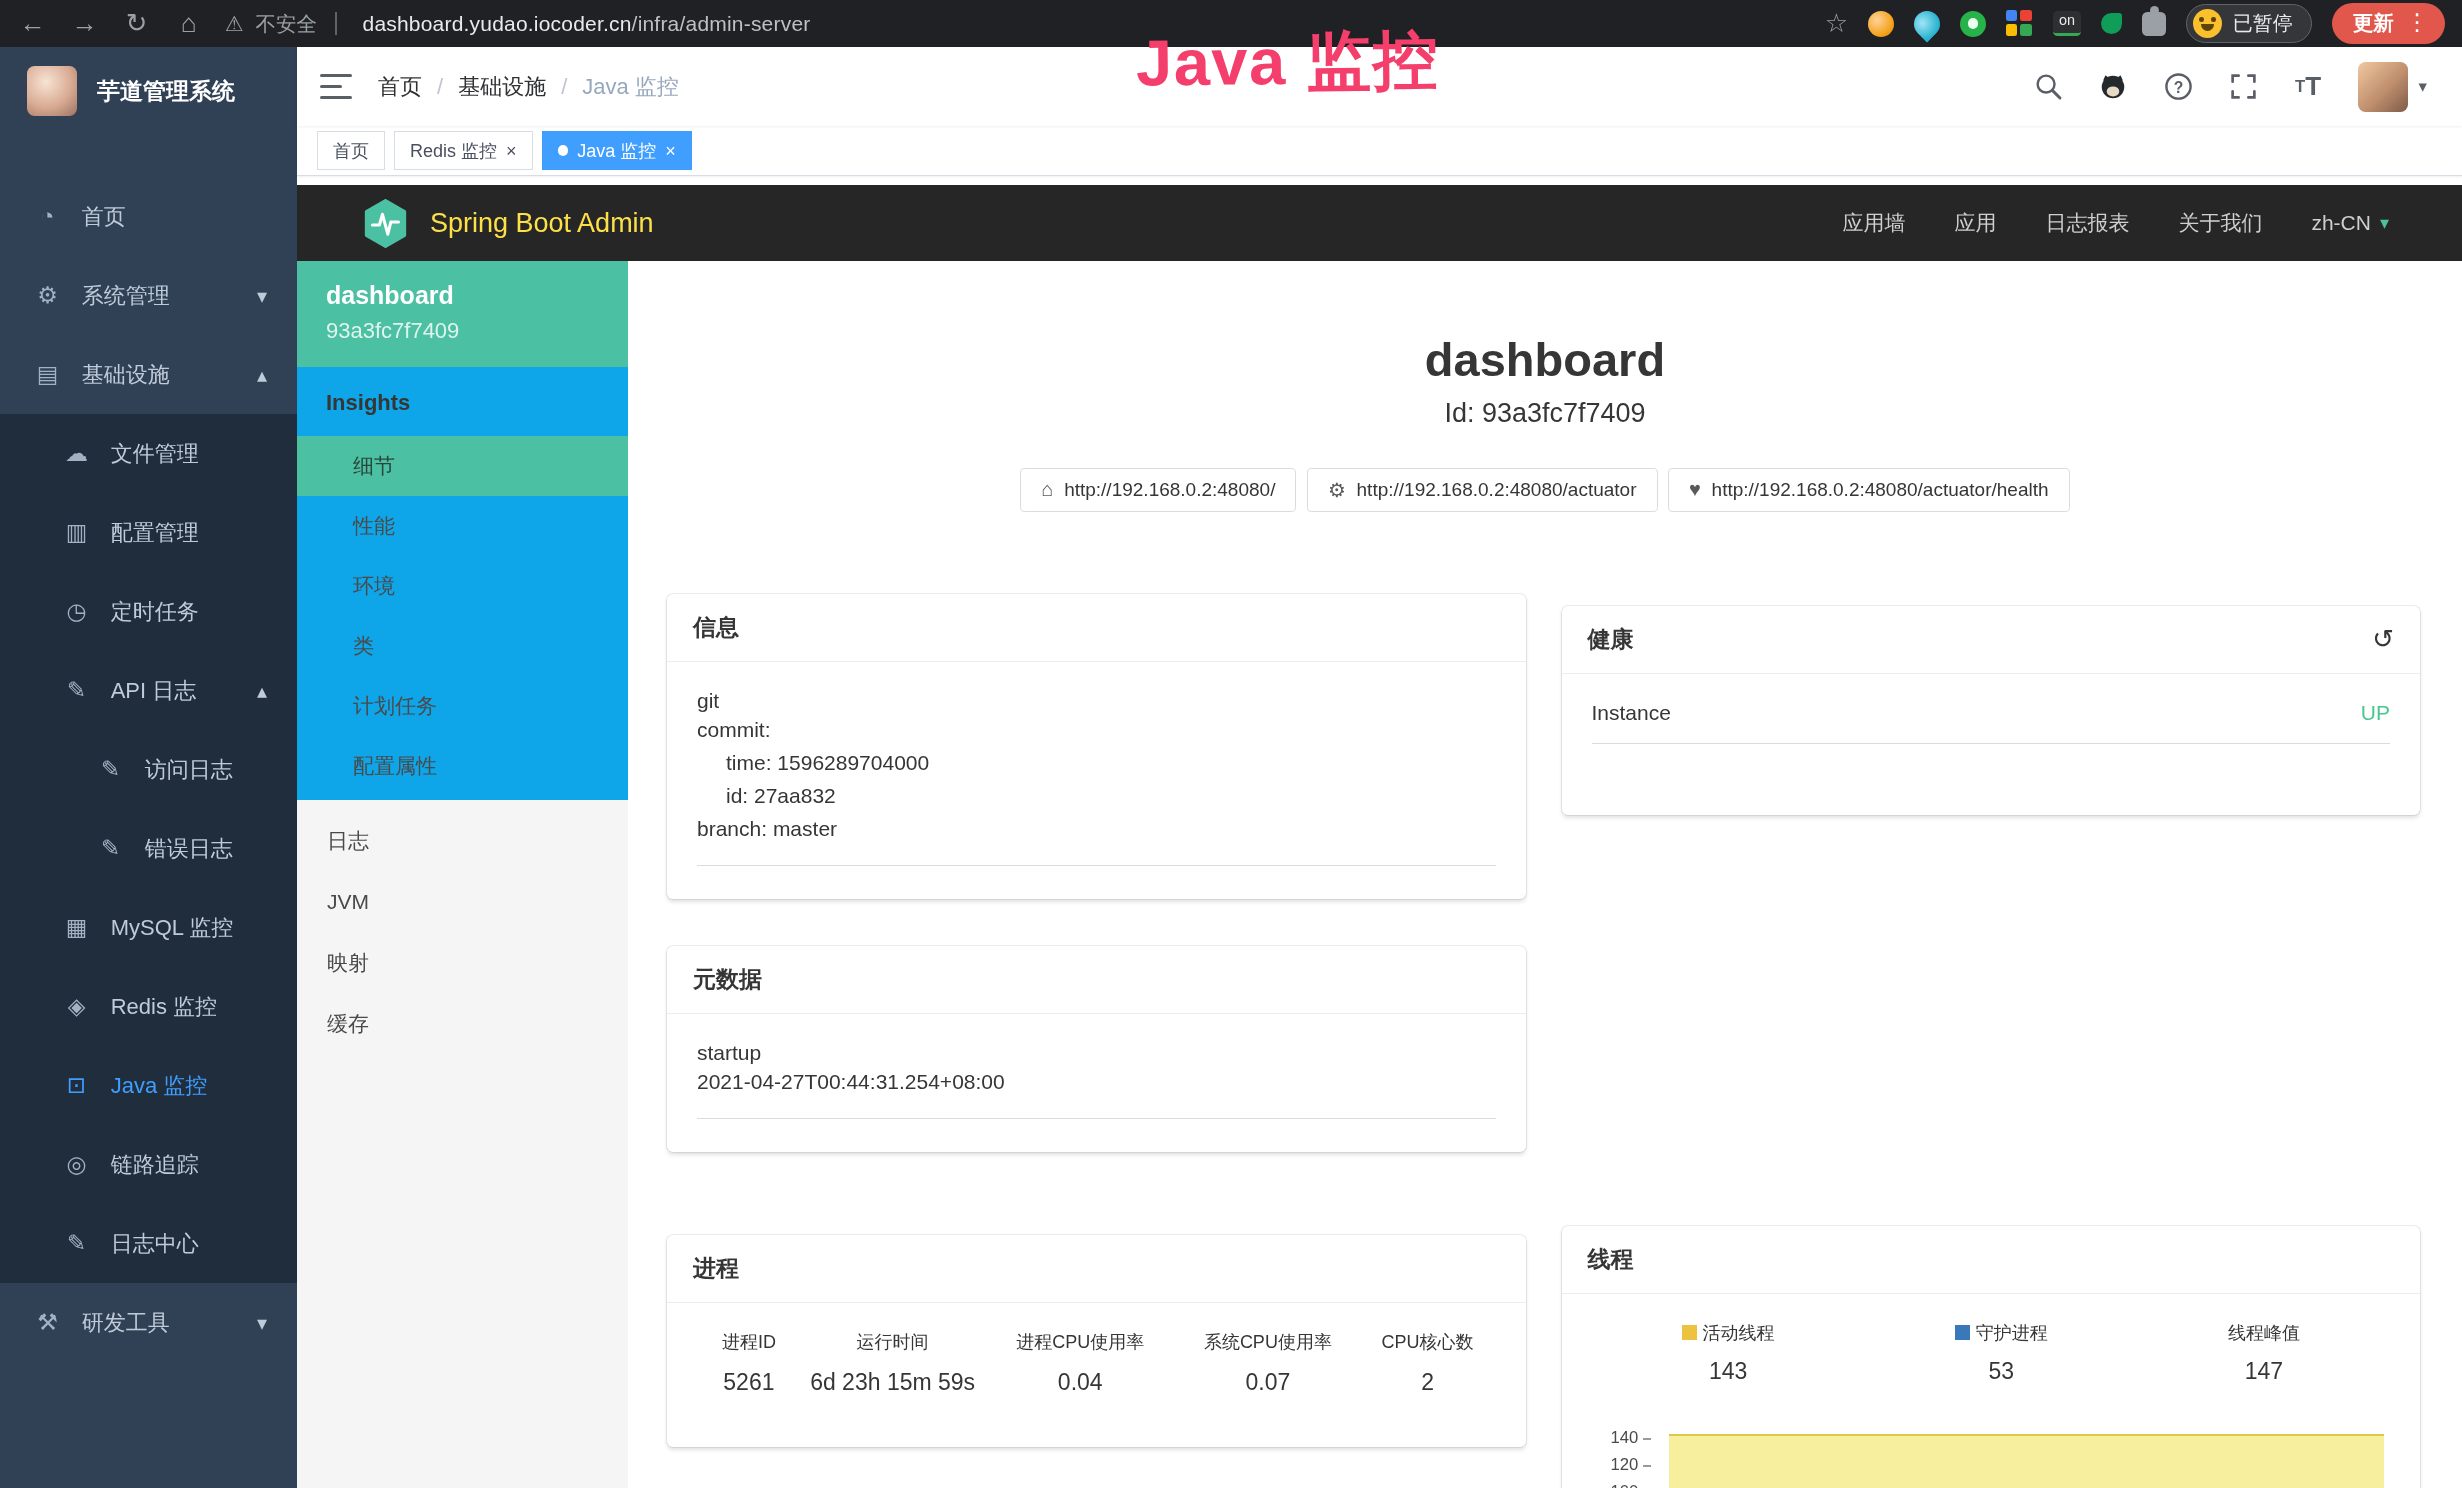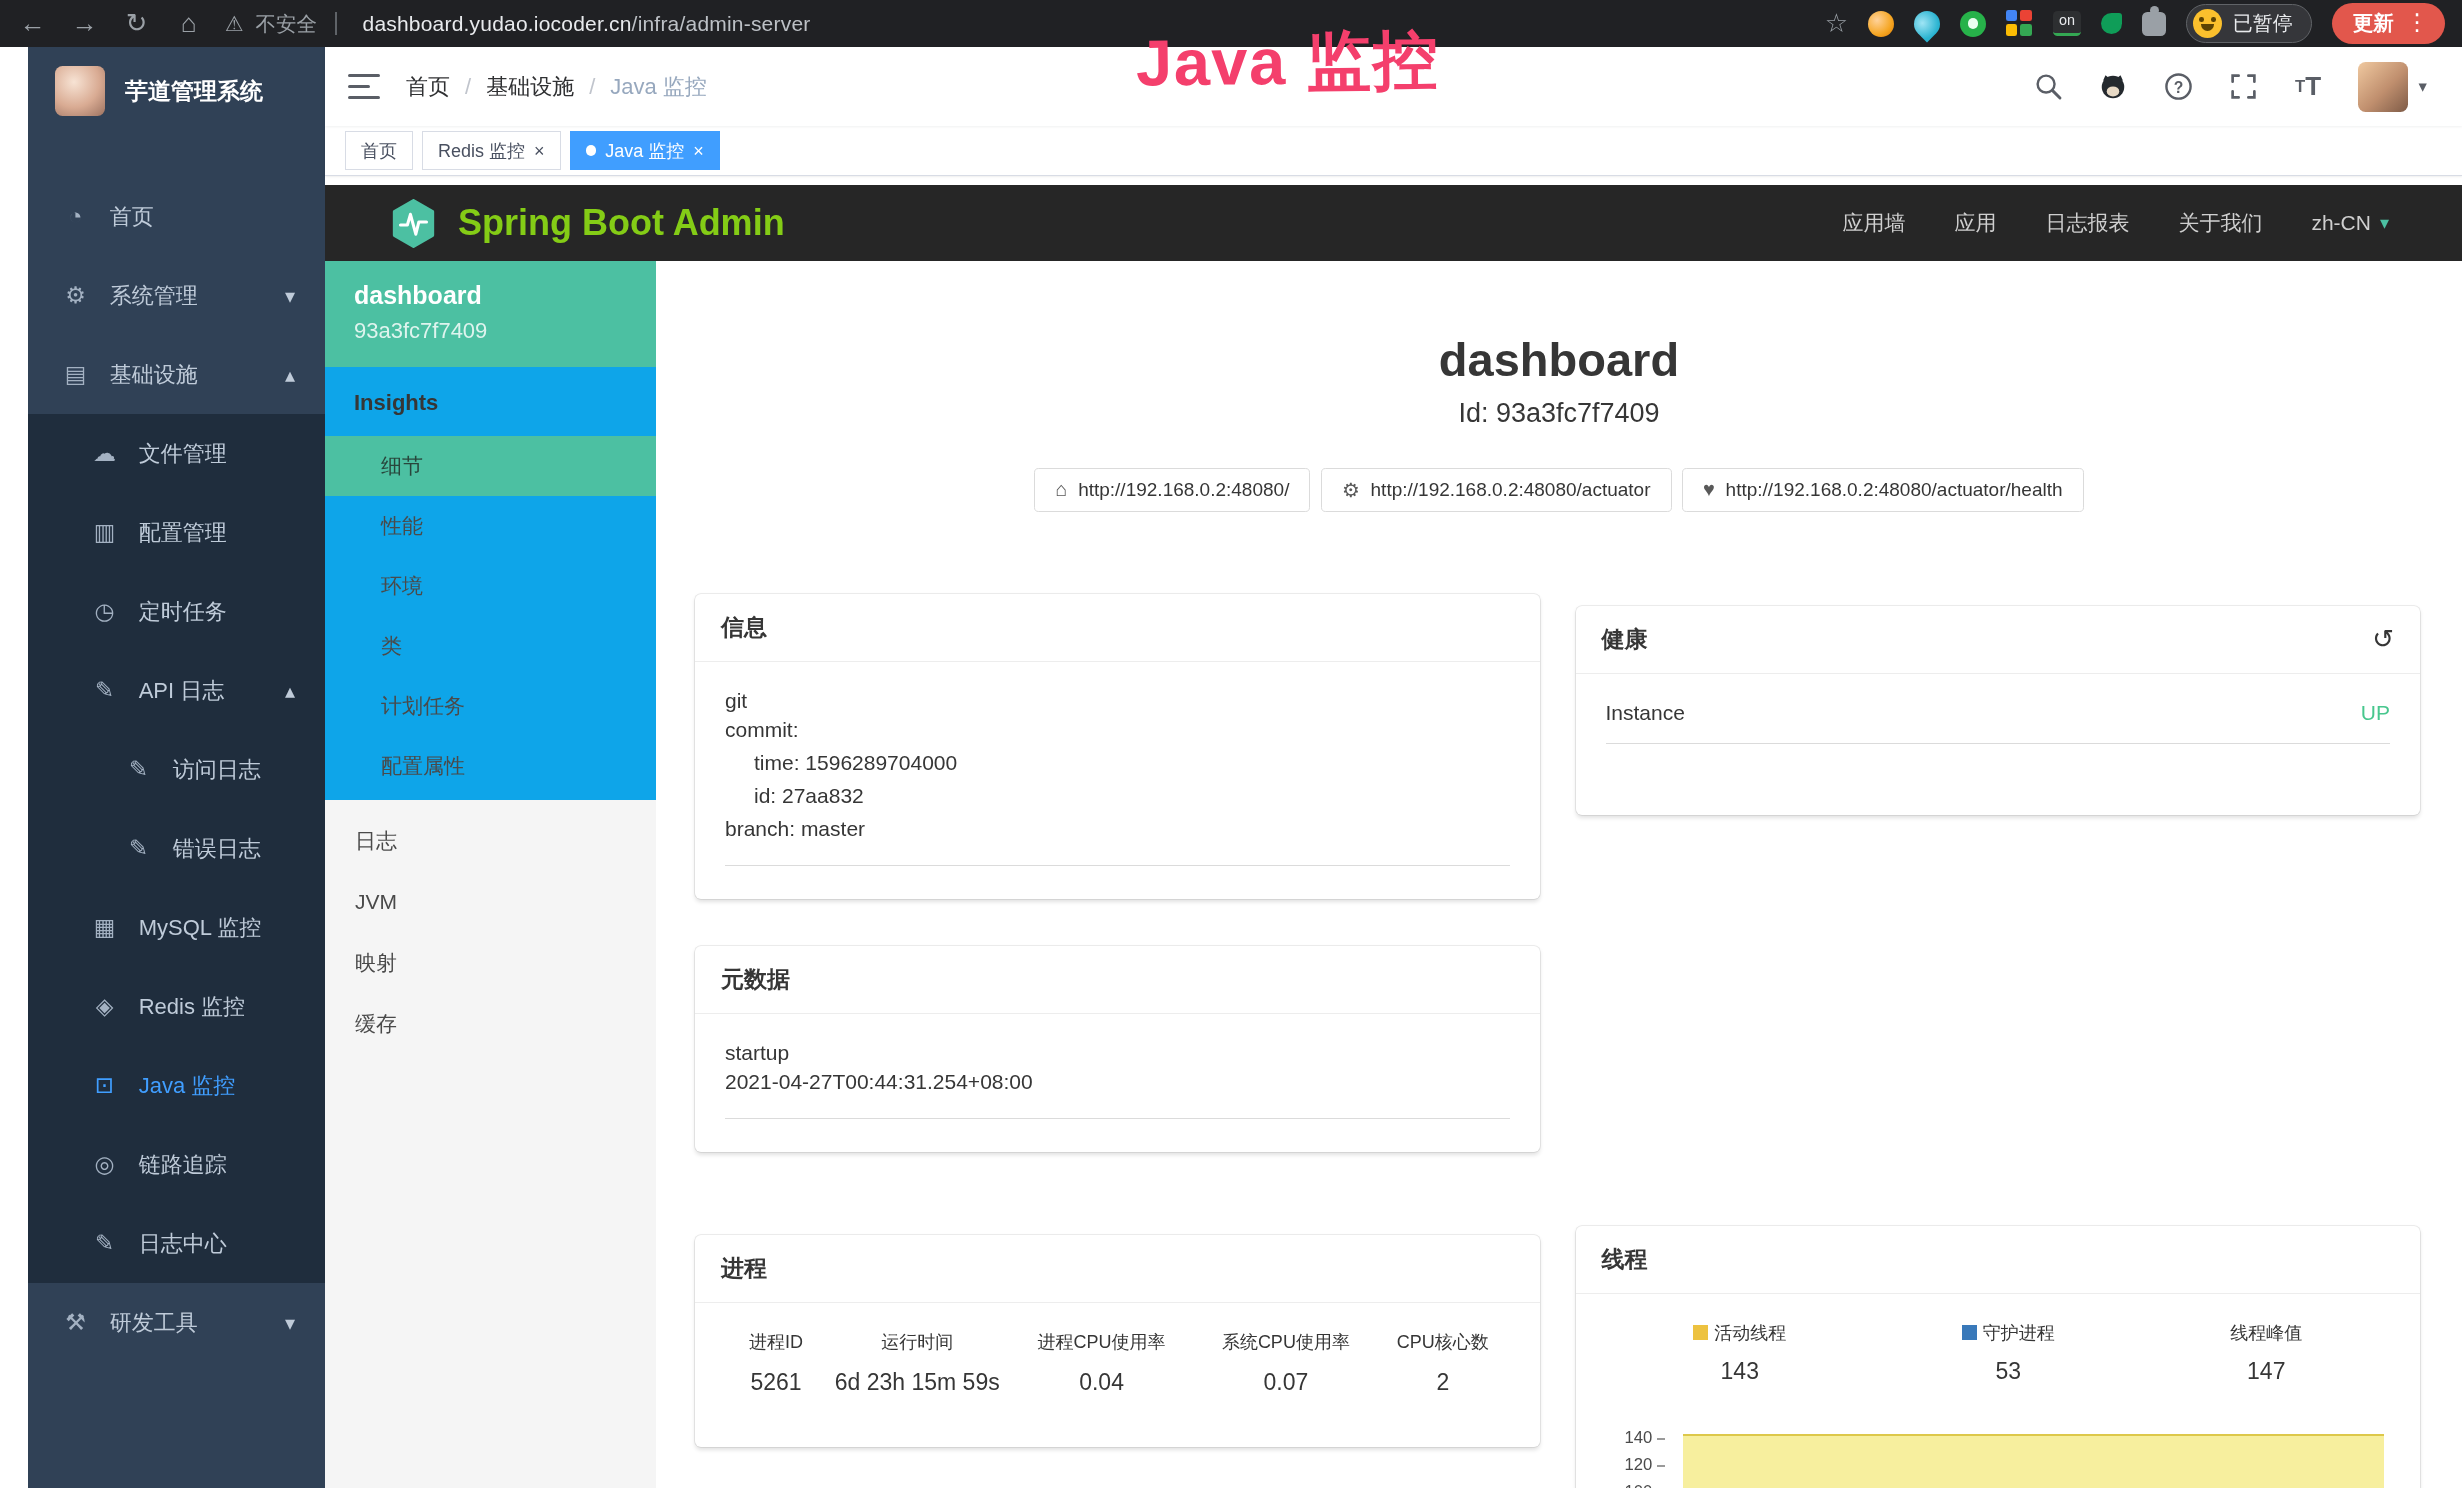--- a/index.html
+++ b/index.html
@@ -38,21 +38,21 @@
   .smiley { width:29px; height:29px; border-radius:50%; background:#fbc02d; position:relative; }
   .smiley::before { content:""; position:absolute; top:8.3px; left:6px; width:4.6px; height:4.6px;
     border-radius:50%; background:#5d4303; box-shadow:12px 0 0 #5d4303; }
   .smiley::after { content:""; position:absolute; left:7.6px; top:15px; width:13.7px; height:6.8px;
     border-radius:0 0 13.7px 13.7px; background:#5d4303; }
   .update-pill { display:flex; align-items:center; gap:12px; background:var(--update_red,#e2574c);
     color:#ffffff; font-size:20.5px; font-weight:700; padding:6px 16.7px 7.6px 21px; border-radius:29px; }
   .update-pill .dots { font-weight:400; font-size:23px; }
 
   
-  .app { display:flex; height:1442px;margin-left:28px; }
+  .app { display:flex; height:1442px; }
   .sidebar { width:297px; flex-shrink:0; background:var(--sidebar_bg,#304156); overflow:hidden; }
   .logo-row { height:88px; display:flex; align-items:center; gap:20px; padding:0 27px; }
   .logo-img { width:50px; height:50px; border-radius:7.6px; flex-shrink:0;
     background:radial-gradient(circle at 38% 32%, #f7e3d4, #d9ab93 55%, #9c7260); }
   .logo-title { color:#fff; font-weight:700; font-size:23px; white-space:nowrap; }
   .menu { padding-top:42px; }
   .mi { height:79px; display:flex; align-items:center; padding:0 30px;
     font-size:22px; color:#bfcbd9; cursor:pointer; }
   .mi .ic { width:35px; font-size:23px; margin-right:16.7px; color:#a3b1c2; text-align:center; }
   .mi .chev { margin-left:auto; font-size:20px; color:#bfcbd9; }
@@ -89,21 +89,21 @@
     border:0.8px solid #d8dce5; background:#fff; color:#495060; font-size:18px; cursor:pointer; }
   .tag .x { font-size:18px; line-height:1; }
   .tag.active { background:var(--accent_blue,#409eff); border-color:var(--accent_blue,#409eff); color:#fff; }
   .tag .dot { width:10.6px; height:10.6px; border-radius:50%; background:#fff; }
 
   
   .sba { flex:1; display:flex; flex-direction:column; margin-top:9px; min-height:0; }
   .sba-header { height:76px; background:var(--sba_header_bg,#262626); display:flex;
     align-items:center; padding:0 73px 0 64px; flex-shrink:0; }
   .sba-logo { width:49px; height:49px; }
-  .sba-title { color:#84cc16; font-weight:700; font-size:36px; margin-left:20px; }
+  .sba-title { color:#fde047; font-weight:400; font-size:27px; margin-left:20px; }
   .sba-nav { margin-left:auto; display:flex; align-items:center; gap:49px;
     font-size:21px; color:#cfcfcf; }
   .sba-nav .nav-item { cursor:pointer; }
   .locale { display:flex; align-items:center; gap:9px; cursor:pointer; }
   .locale .caret-g { color:var(--sba_green,#4cc0a2); font-size:18px; }
 
   .sba-body { flex:1; display:flex; min-height:0; }
   .ins-sidebar { width:331px; flex-shrink:0; background:#f5f5f5; }
   .ins-head { background:var(--sba_green,#4cc0a2); padding:20px 29px 23px; }
   .ins-name { color:#fff; font-weight:700; font-size:25px; }

